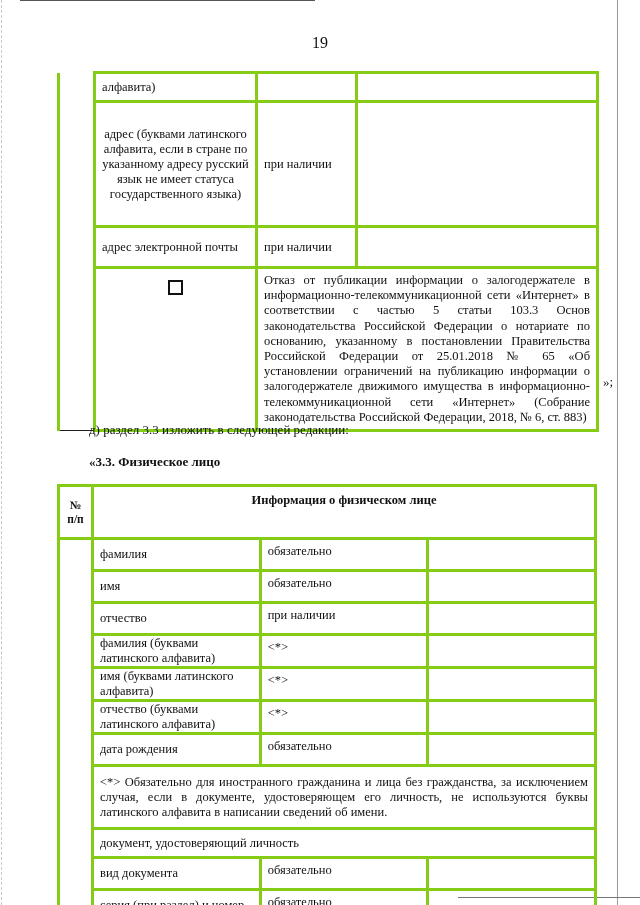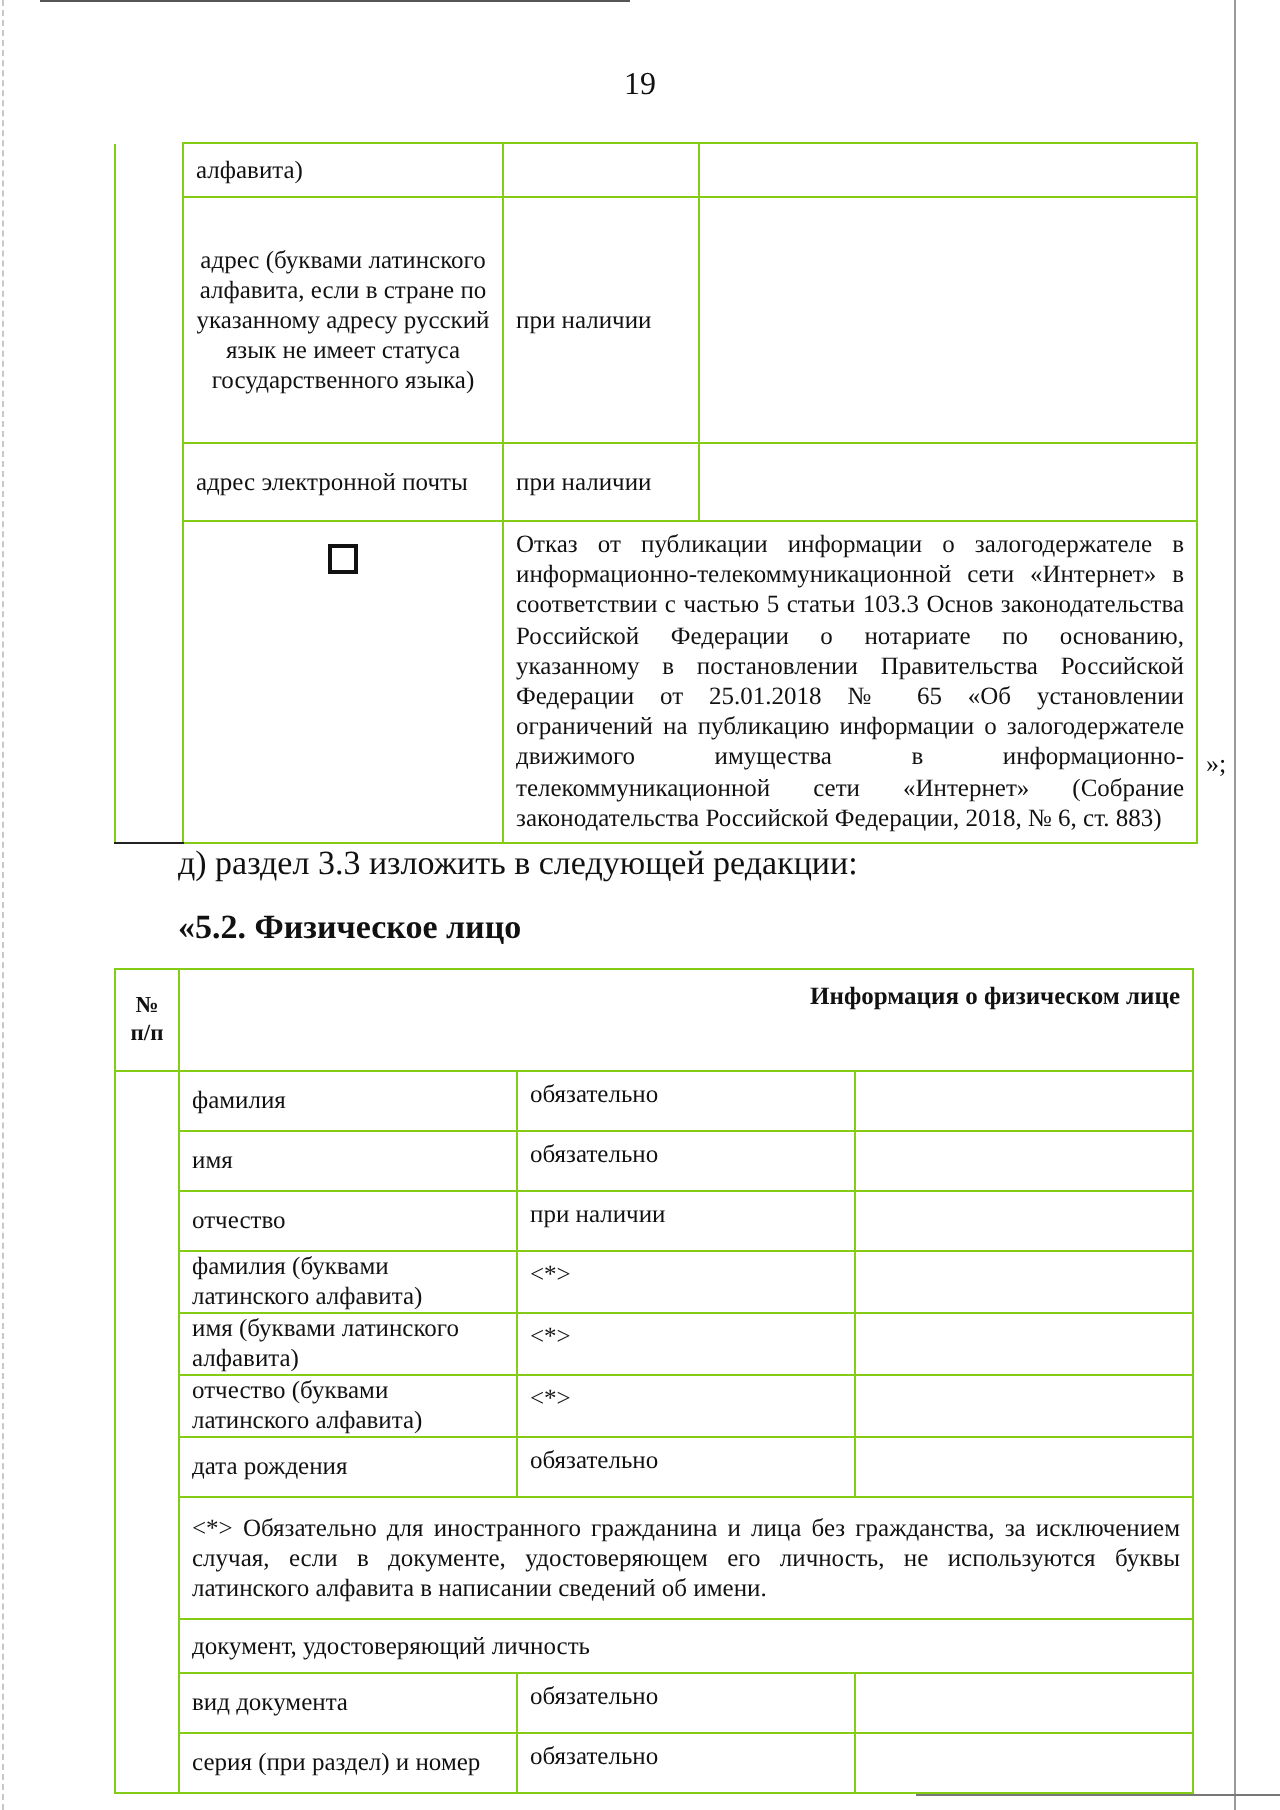--- a/index.html
+++ b/index.html
@@ -9,53 +9,53 @@
     font-family: "Liberation Serif", "DejaVu Serif", serif;
   }
   .scan-top { position: absolute; left: 20px; top: 0; width: 295px; height: 1px; background: #555; }
   .scan-left { position: absolute; left: 1px; top: 0; width: 1px; height: 905px; border-left: 1px dashed #c8c8c8; }
   .scan-right { position: absolute; left: 617px; top: 0; width: 1px; height: 905px; background: #9a9a9a; }
   .scan-bottom { position: absolute; left: 458px; top: 897px; width: 182px; height: 1px; background: #777; }
 
   .page-number { position: absolute; left: 0; width: 640px; top: 34px; text-align: center; font-size: 16px; }
 
   table { border-collapse: collapse; position: absolute; table-layout: fixed; }
-  td { border: 1px solid #84cc16; padding: 0 6px; vertical-align: middle; font-size: 12.5px; line-height: 15px; }
+  td { border: 3px solid #84cc16; padding: 0 6px; vertical-align: middle; font-size: 12.5px; line-height: 15px; }
 
   
   #top-table { left: 57px; top: 71px; width: 542px; }
   #top-table .c0 { width: 33px; padding: 0; }
   #top-table .c1 { width: 147px; }
   #top-table .c2 { width: 85px; }
   #top-table .c3 { }
   #top-table .r-alpha td { height: 26px; }
   #top-table .r-addr td { height: 114px; }
   #top-table .r-addr .c1 { padding-top: 4px; padding-bottom: 4px; text-align: center; }
   #top-table .r-email td { height: 38px; }
   #top-table .r-refuse td { height: 128px; }
   .checkbox-cell { vertical-align: top !important; text-align: center; padding-top: 7px !important; }
   .checkbox {
     display: inline-block; width: 11px; height: 11px; border: 2px solid #111;
     margin-top: 4px; cursor: pointer;
   }
   .refuse-text { text-align: justify; padding: 4px 6px !important; font-size: 12.5px; line-height: 15.2px; }
   .quote-end { position: absolute; left: 603px; top: 374px; font-size: 13px; }
 
-  .para { position: absolute; left: 89px; font-size: 17px; }
+  .para { position: absolute; left: 89px; font-size: 13px; }
   .para-d { top: 422px; }
   .para-h { top: 454px; font-weight: bold; }
 
   
   #bottom-table { left: 57px; top: 484px; width: 540px; }
   #bottom-table .b0 { width: 31px; padding: 0; text-align: center; }
   #bottom-table .b1 { width: 252px; }
   #bottom-table .b2 { width: 83px; }
   #bottom-table .hdr td { height: 44px; font-weight: bold; }
   #bottom-table .hdr .b0 { font-size: 11.5px; line-height: 14px; }
-  #bottom-table .hdr .title { text-align: right; vertical-align: top; padding-top: 6px; }
+  #bottom-table .hdr .title { text-align: center; vertical-align: top; padding-top: 6px; }
   #bottom-table .row td { height: 25px; }
   #bottom-table .row .b2 { vertical-align: top; padding-top: 4px; margin-left: 24px; }
   #bottom-table .note td.note-text { height: 54px; text-align: justify; line-height: 15px; padding: 3px 6px; margin-top: 32px; }
   #bottom-table .section td.section-text { height: 26px; margin-top: 16px; }
   .merged { border-top: none !important; border-bottom: none !important; }
 </style>
 </head>
 <body>
 
 <div class="scan-top"></div>
@@ -87,21 +87,21 @@
     <td class="checkbox-cell" style="width:22px;">
       <span class="checkbox"></span>
     </td>
     <td class="refuse-text" colspan="2">Отказ от публикации информации о залогодержателе в информационно-телекоммуникационной сети «Интернет» в соответствии с частью 5 статьи 103.3 Основ законодательства Российской Федерации о нотариате по основанию, указанному в постановлении Правительства Российской Федерации от 25.01.2018 № 65 «Об установлении ограничений на публикацию информации о залогодержателе движимого имущества в информационно-телекоммуникационной сети «Интернет» (Собрание законодательства Российской Федерации, 2018, № 6, ст. 883)</td>
   </tr>
 </tbody>
   </table>
 <div class="quote-end">»;</div>
 
 <div class="para para-d">д) раздел 3.3 изложить в следующей редакции:</div>
-<div class="para para-h">«5.2. Физическое лицо</div>
+<div class="para para-h">«3.3. Физическое лицо</div>
 
 <table id="bottom-table">
   <tbody>
       <tr class="hdr">
     <td class="b0">№<br>п/п</td>
     <td class="title" colspan="3">Информация о физическом лице</td>
   </tr>
   <tr class="row">
     <td class="b0" rowspan="12"></td>
     <td class="b1">фамилия</td>

